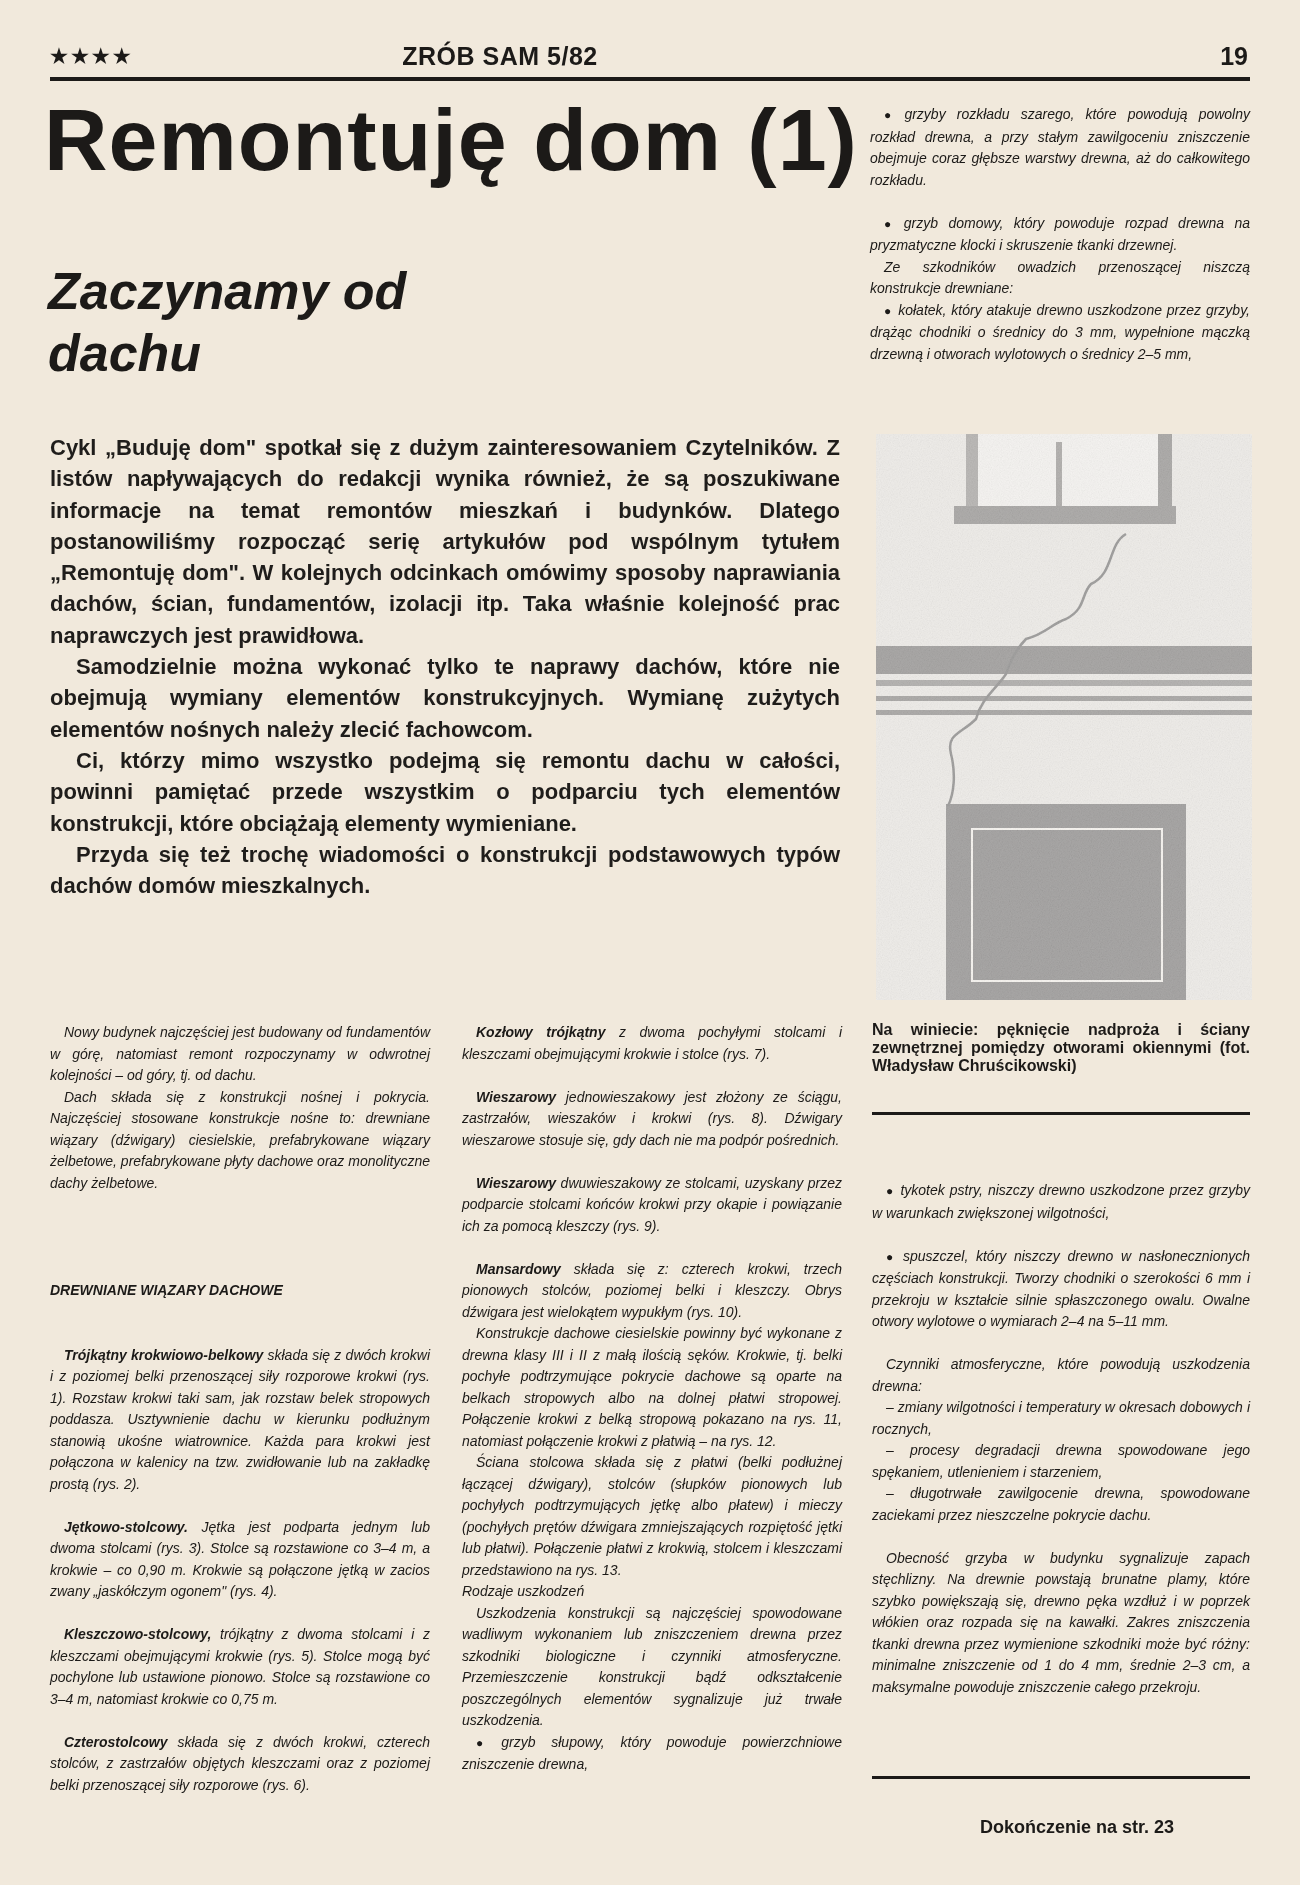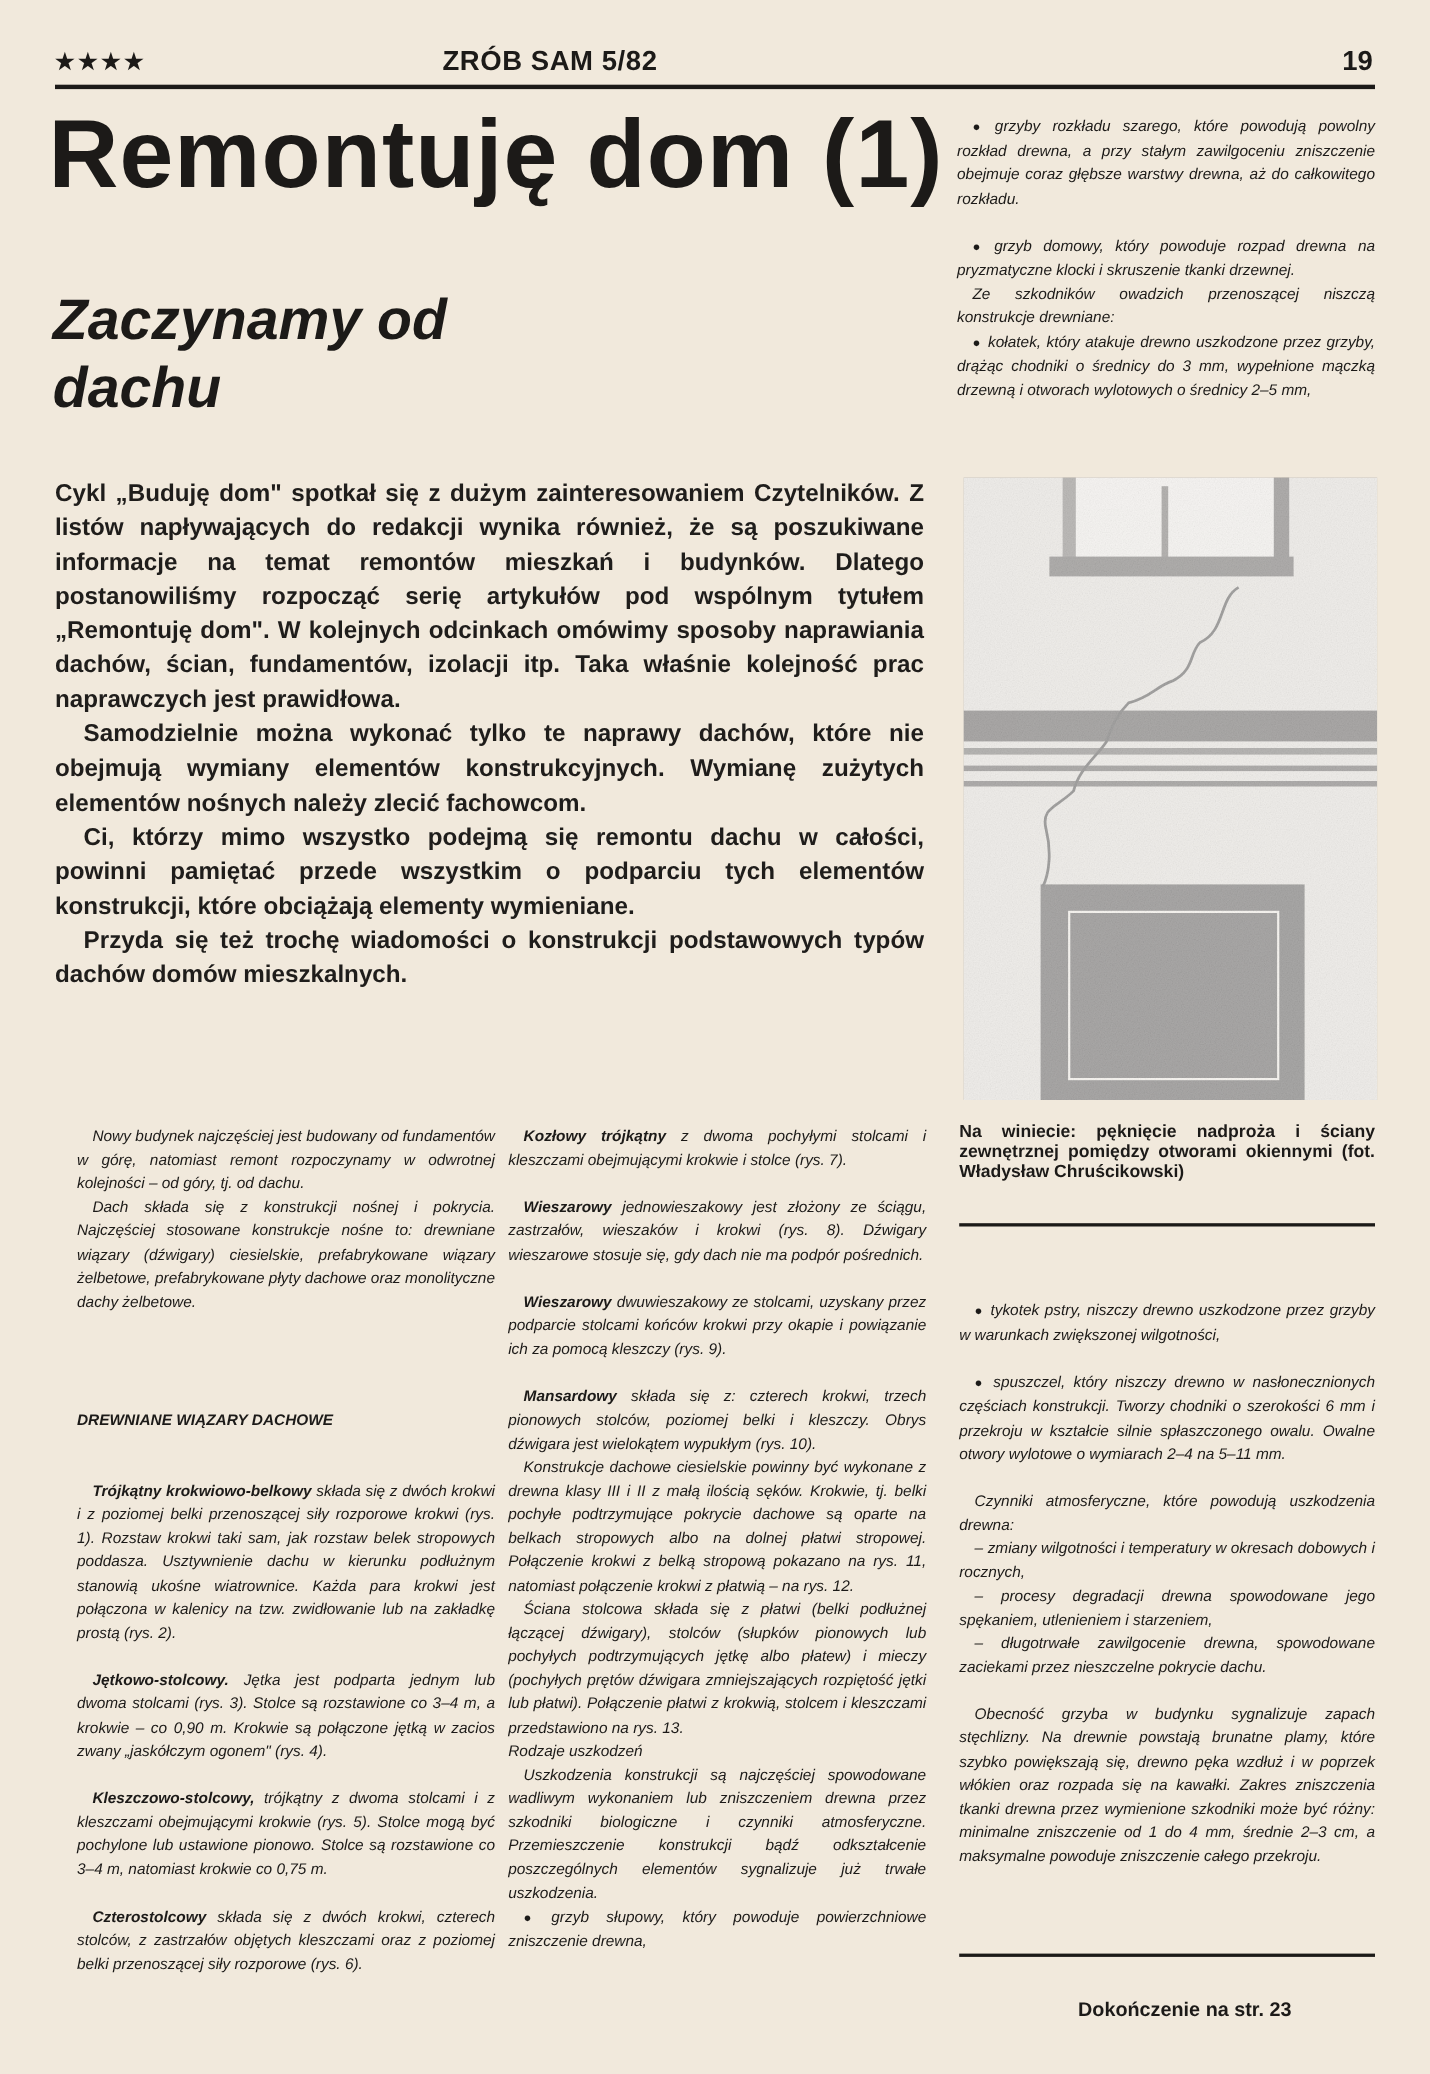--- a/index.html
+++ b/index.html
@@ -27,21 +27,21 @@
   #tr-col { left: 870px; top: 104px; width: 380px; }
   
   #lead { left: 50px; top: 432px; width: 790px; font-size: 22px; line-height: 31.3px; font-weight: bold; color: #1f1d1b; }
   #lead p { margin: 0; text-align: justify; }
   #lead p.ind { text-indent: 26px; }
   
   #photo { left: 876px; top: 434px; width: 376px; height: 566px; background: #cfcac2; overflow: hidden; }
   #caption { left: 872px; top: 1021px; width: 378px; font-size: 16px; line-height: 18px; font-weight: bold; text-align: justify; }
   .rule { height: 3px; background: #1c1a18; }
   
-  #col1 { left: 50px; top: 1022px; width: 380px; margin-left: 20px; }
+  #col1 { left: 50px; top: 1022px; width: 380px; }
   #col2 { left: 462px; top: 1022px; width: 380px; }
   #col3 { left: 872px; top: 1180px; width: 378px; }
   .gap { height: 21.5px; }
   .b { font-weight: bold; }
   .heading { font-weight: bold; font-size: 14px; }
   #cont { left: 980px; top: 1817px; font-size: 18px; font-weight: bold; }
 </style>
 </head>
 <body>
 

